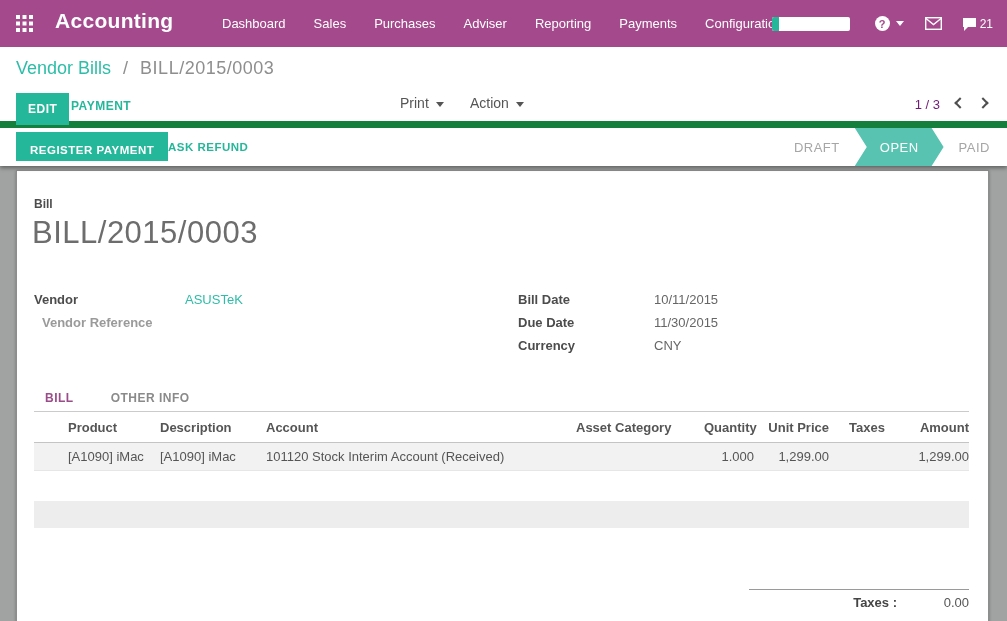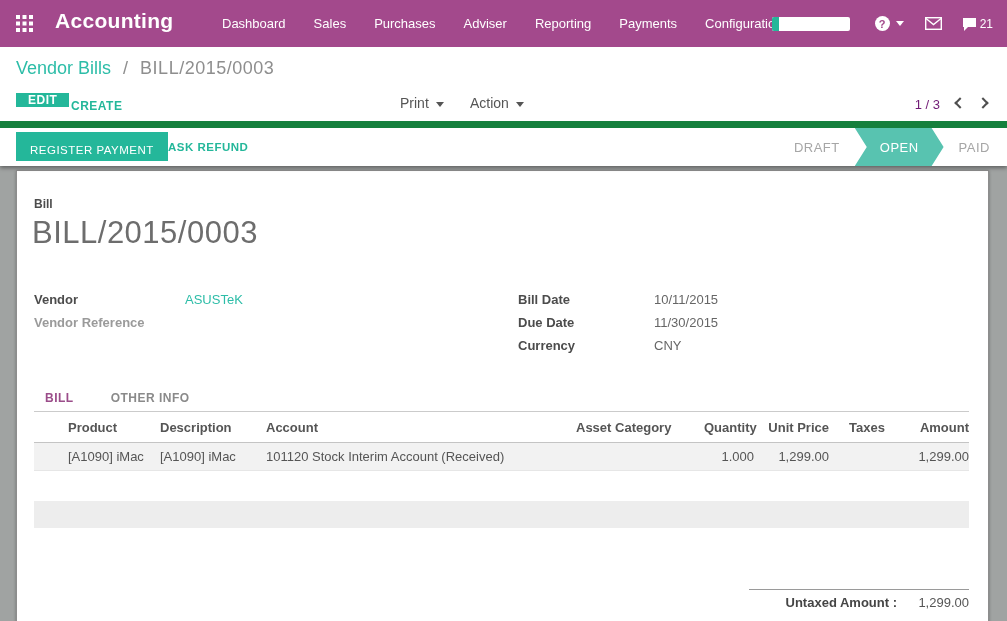--- a/index.html
+++ b/index.html
@@ -21,35 +21,35 @@
   .mail-wrap { margin-right:20px; cursor:pointer; display:flex; align-items:center; }
   .chat-wrap { display:flex; align-items:center; cursor:pointer; }
   .chat-count { color:#fff; font-size:12px; margin-left:3px; }
 
   
   .panel { position:absolute; top:47px; left:0; right:0; height:81px; background:#fff; border-bottom:7px solid #15803d; z-index:20; }
   .breadcrumb { position:absolute; left:16px; top:11px; font-size:18px; }
   .bc-parent { color:#2dbda8; cursor:pointer; }
   .bc-sep { color:#8e8e8e; margin:0 7px; }
   .bc-current { color:#8e8e8e; letter-spacing:.5px; }
-  .btn-edit { position:absolute; left:16px; top:46px; height:14px; padding:0 12px; background:#24b79a; color:#fff; border:none; font-family:inherit; font-size:12px; font-weight:bold; letter-spacing:.5px; cursor:pointer; }
+  .btn-edit { position:absolute; left:16px; top:46px; height:32px; padding:0 12px; background:#24b79a; color:#fff; border:none; font-family:inherit; font-size:12px; font-weight:bold; letter-spacing:.5px; cursor:pointer; }
   .btn-create { position:absolute; left:71px; top:46px; height:25px; background:none; border:none; color:#24b79a; font-family:inherit; font-size:12px; font-weight:bold; letter-spacing:.5px; cursor:pointer; }
   .dd-btn { position:absolute; top:48px; font-size:14px; color:#555; cursor:pointer; display:flex; align-items:center;margin-left:12px; }
   .dd-print { left:388px; } .dd-action { left:458px; }
   .caret-d { width:0; height:0; border-left:4px solid transparent; border-right:4px solid transparent; border-top:5px solid #555; margin-left:7px; margin-top:2px; }
   .pager-count { position:absolute; right:67px; top:50px; font-size:13px; color:#701a75; }
   .pager-arrow { position:absolute; top:50px; width:14px; height:14px; cursor:pointer; }
   .pager-prev { right:41px; } .pager-next { right:15px; }
   .chev { position:absolute; top:2px; width:8px; height:8px; border-left:2px solid #4f4f4f; border-bottom:2px solid #4f4f4f; }
   .chev-l { left:4px; transform:rotate(45deg); }
   .chev-r { left:1px; transform:rotate(225deg); }
 
   
   .statusbar { position:absolute; top:128px; left:0; right:0; height:38px; background:#fff; box-shadow:0 2px 4px rgba(0,0,0,.4); z-index:10; }
-  .btn-register { position:absolute; left:16px; top:4px; height:29px; padding:12px 14px; background:#24b79a; color:#fff; border:none; font-family:inherit; font-size:11.5px; font-weight:normal; letter-spacing:.5px; cursor:pointer; }
+  .btn-register { position:absolute; left:16px; top:4px; height:29px; padding:12px 14px; background:#24b79a; color:#fff; border:none; font-family:inherit; font-size:11.5px; font-weight:bold; letter-spacing:.5px; cursor:pointer; }
   .btn-refund { position:absolute; left:168px; top:4px; height:29px; background:none; border:none; color:#24b79a; font-family:inherit; font-size:11.5px; font-weight:bold; letter-spacing:.5px; cursor:pointer; }
   .states { position:absolute; right:2px; top:0; height:38px; display:flex; }
   .state { height:38px; display:flex; align-items:center; font-size:13px; color:#a6a6a6; letter-spacing:.5px; padding:0 15px; cursor:pointer; }
   .state.active { background:#58c3b0; color:#fff; padding:0 25px; clip-path:polygon(0 0, calc(100% - 12px) 0, 100% 50%, calc(100% - 12px) 100%, 0 100%, 12px 50%); }
 
   
   .content { position:absolute; top:166px; left:0; right:0; bottom:0; background:#a0a3a2; }
   .sheet { position:absolute; top:4px; left:16px; width:973px; height:466px; background:#fff; border:1px solid #8d8d8d; box-shadow:0 1px 3px rgba(0,0,0,.3); }
   .bill-label { position:absolute; left:17px; top:26px; font-size:12px; font-weight:bold; color:#4c4c4c; }
   .bill-number { position:absolute; left:15px; top:44px; font-size:31px; color:#6d6d6d; letter-spacing:.5px; }
@@ -128,21 +128,21 @@
   </div>
 </div>
 
 <div class="panel">
   <div class="breadcrumb">
     <span class="bc-parent">Vendor Bills</span>
     <span class="bc-sep">/</span>
     <span class="bc-current">BILL/2015/0003</span>
   </div>
   <button class="btn-edit">EDIT</button>
-  <button class="btn-create">CREATE</button>
+  <button class="btn-create">PAYMENT</button>
   <div class="dd-btn dd-print">
     <span>Print</span>
     <span class="caret-d"></span>
   </div>
   <div class="dd-btn dd-action">
     <span>Action</span>
     <span class="caret-d"></span>
   </div>
   <div class="pager-count">1 / 3</div>
   <div class="pager-arrow pager-prev">
@@ -167,21 +167,21 @@
   <div class="sheet">
     <div class="bill-label">Bill</div>
     <div class="bill-number">BILL/2015/0003</div>
 
     <div class="frow" style="left:17px; top:117px;">
       <span class="flabel">Vendor</span>
     </div>
     <div class="frow" style="left:168px; top:117px;">
       <span class="link">ASUSTeK</span>
     </div>
-    <div class="frow" style="left:17px; top:140px;">
+    <div class="frow" style="left:25px; top:140px;">
       <span class="flabel muted">Vendor Reference</span>
     </div>
 
     <div class="frow" style="left:501px; top:117px;">
       <span class="flabel">Bill Date</span>
     </div>
     <div class="frow fvalue" style="left:637px; top:117px;">10/11/2015</div>
     <div class="frow" style="left:501px; top:140px;">
       <span class="flabel">Due Date</span>
     </div>
@@ -220,22 +220,18 @@
           <td class="c-tax num"></td>
           <td class="c-amt num">1,299.00</td>
         </tr>
       </tbody>
     </table>
 
     <div class="notes-area"></div>
 
     <div class="totals">
       <div class="trow">
-        <span class="tlabel">Untaxed Amount :</span>
-        <span class="tvalue">1,299.00</span>
-      </div>
-      <div class="trow">
         <span class="tlabel">Taxes :</span>
         <span class="tvalue">0.00</span>
       </div>
     </div>
   </div>
 </div>
 
 </body></html>

